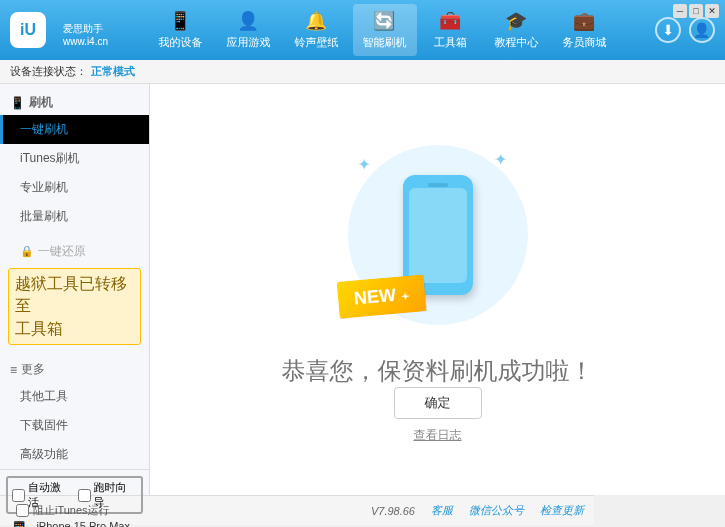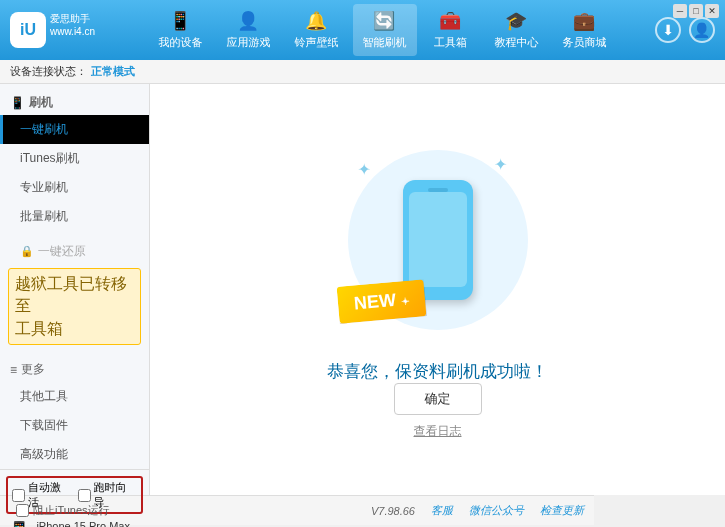--- a/index.html
+++ b/index.html
@@ -8,22 +8,22 @@
     
     .header {
       background: linear-gradient(180deg, #4db8f0 0%, #2196d9 100%);
       height: 60px;
       display: flex;
       align-items: center;
       padding: 0 10px;
     }
     .logo {
       display: flex;
-      align-items: flex-start;
-      gap: 4px;
+      align-items: flex-end;
+      gap: 17px;
       color: white;
       font-size: 11px;
       width: 100px;
       flex-shrink: 0;
     }
     .logo-icon {
       width: 36px;
       height: 36px;
       background: white;
       border-radius: 8px;
@@ -242,22 +242,22 @@
       position: absolute;
       bottom: -8px;
       left: 0;
       width: 0;
       height: 0;
       border-left: 8px solid #cc8800;
       border-bottom: 8px solid transparent;
     }
 
     .success-text {
-      font-size: 17px;
-      color: #0369a1;
+      font-size: 24px;
+      color: #737373;
     }
     .confirm-btn {
       background: white;
       border: 1px solid #ccc;
       border-radius: 4px;
       padding: 6px 30px;
       font-size: 13px;
       cursor: pointer;
       color: #333;
       margin-bottom: 8px;
@@ -316,21 +316,21 @@
     .itunes-check {
       display: flex;
       align-items: center;
       gap: 4px;
       font-size: 11px;
       color: #555;
       padding: 2px 8px;
     }
 
     .red-outline {
-      border: 2px solid #b91c1c;
+      border: 2px solid #a3a3a3;
       border-radius: 3px;
     }
   </style>
 </head>
 <body>
 
 <div style="position:relative; width:725px; height:527px; overflow:hidden;">
 
   <div class="win-controls">
     <div class="win-btn win-min">─</div>

